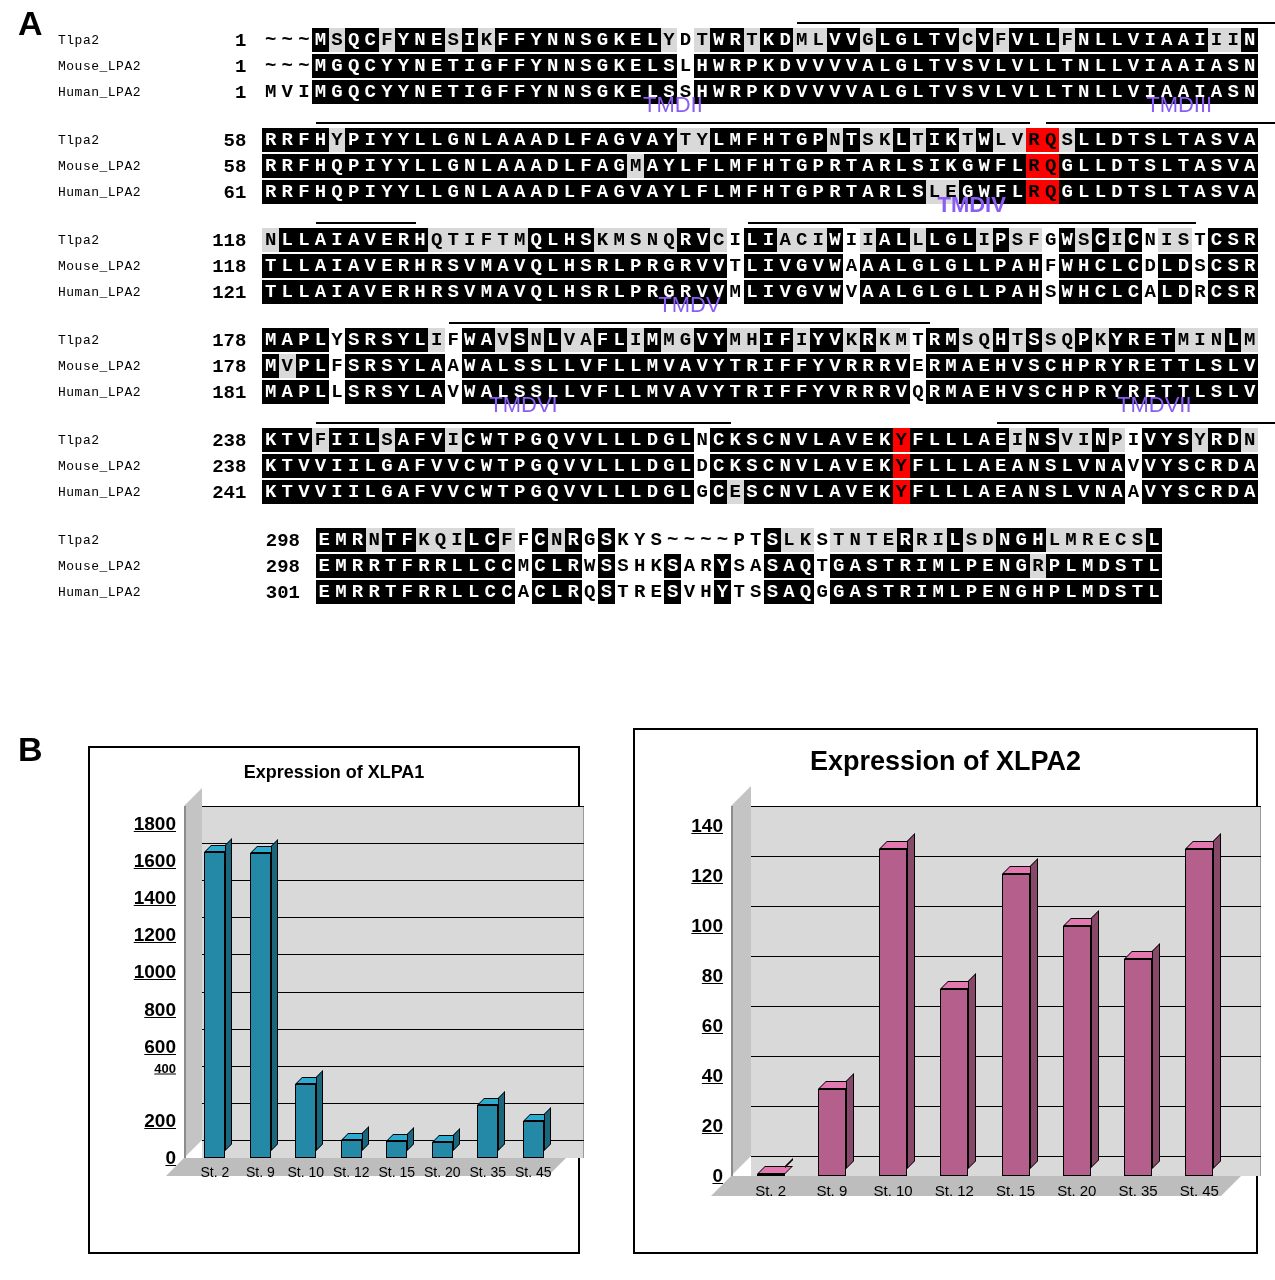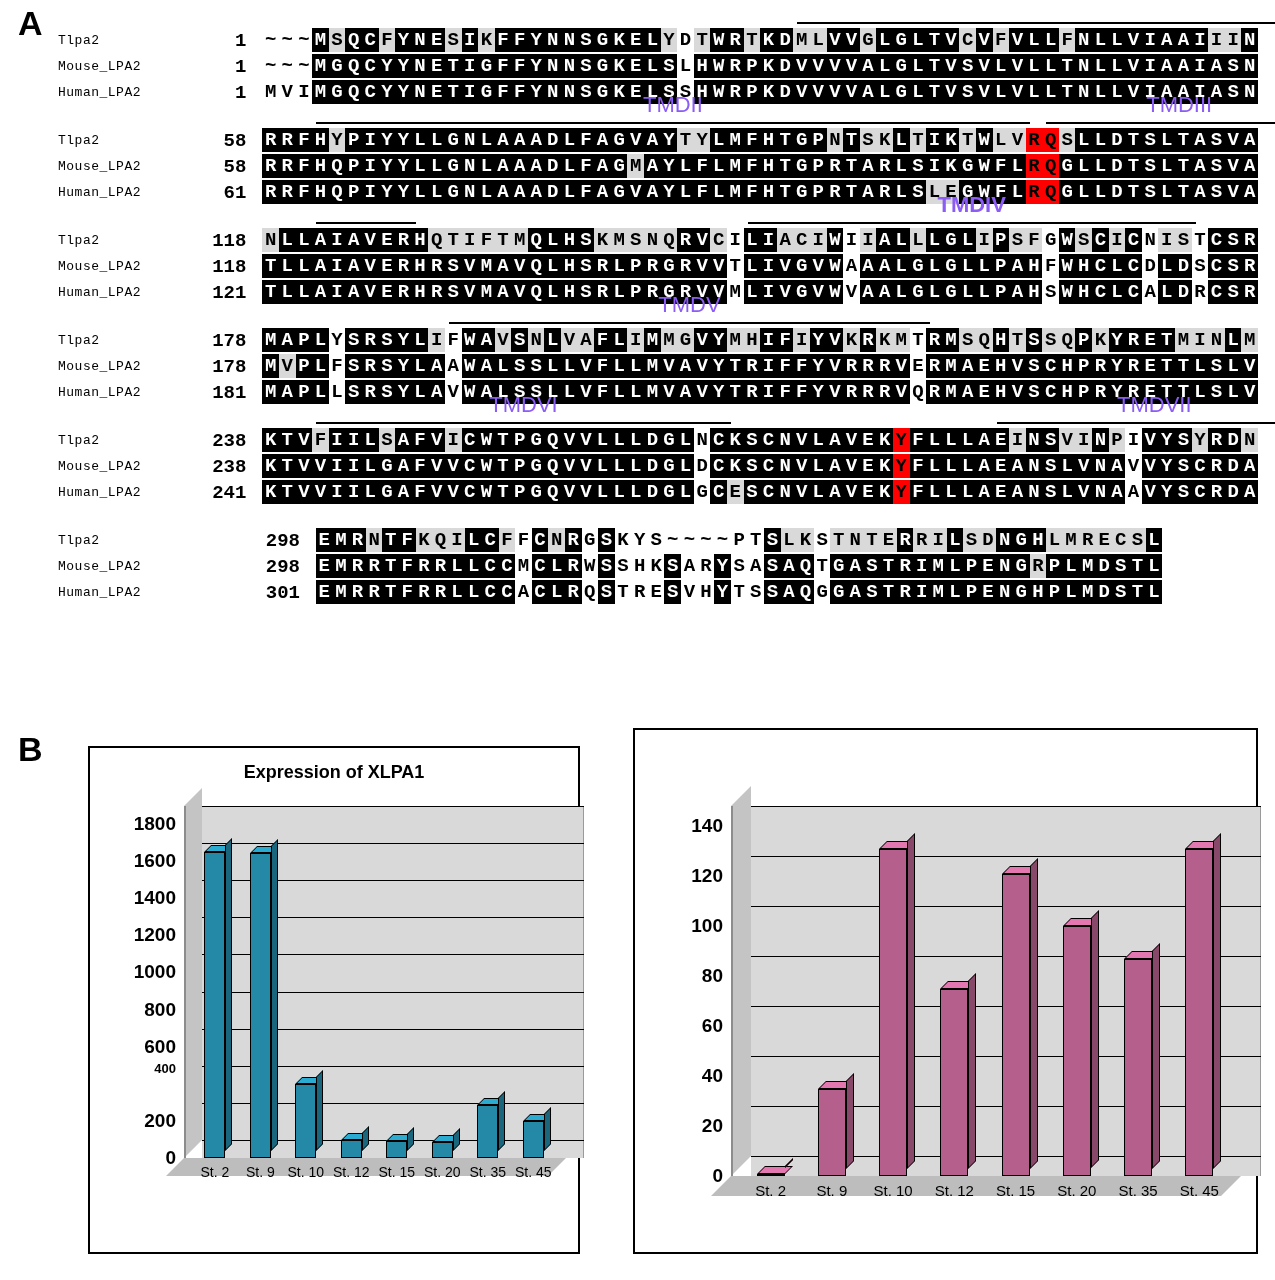--- a/index.html
+++ b/index.html
@@ -107,20 +107,21 @@
   .plot-wrap { position:absolute; }
   .ytick {
     position:absolute;
     right:0;
     text-align:right;
     font-size:19px;
     font-weight:bold;
     font-family:"Liberation Sans", sans-serif;
     transform:translateY(-50%);
     white-space:nowrap;
+    text-decoration:underline;
   }
   .xlabel {
     position:absolute;
     font-size:15px;
     font-family:"Liberation Sans", sans-serif;
     text-align:center;
     white-space:nowrap;
   }
 </style>
 </head>
@@ -320,20 +321,21 @@
       <div style="position: absolute; left: 420.885px; top: 314.889px; width: 20.93px; height: 37.1111px;">
         <div style="position: absolute; left: 0px; top: 0px; width: 100%; height: 100%; background: rgb(35, 137, 166); border: 1px solid rgb(0, 0, 0);"></div>
         <div style="position: absolute; left: 0px; top: -7.2px; width: 20.93px; height: 7.2px; background: rgb(44, 171, 208); border: 1px solid rgb(0, 0, 0); transform: skewX(-45deg); transform-origin: left bottom;"></div>
         <div style="position: absolute; left: 20.93px; top: -7.2px; width: 7.2px; height: 37.1111px; background: rgb(26, 103, 125); border: 1px solid rgb(0, 0, 0); transform: skewY(-45deg); transform-origin: left top;"></div>
       </div>
       <div class="xlabel" style="left: 412.885px; top: 358px; width: 36.93px; font-size: 14px;">St. 45</div>
     </div>
 </div>
 
 <div class="chart-box" id="chart2-box">
+  <div class="chart-title" id="chart2-title">Expression of XLPA2</div>
   <div class="plot-wrap" id="chart2-plot" style="left: 14px; top: 76px; width: 598px; height: 430px;">
       <div style="position: absolute; left: 102px; top: 0px; width: 510px; height: 370px; background: rgb(217, 217, 217); border-top: 1px solid rgb(154, 154, 154); border-right: 1px solid rgb(154, 154, 154);"></div>
       <div style="position: absolute; left: 82px; top: 0px; width: 20px; height: 370px; background: rgb(196, 196, 196); transform: skewY(-45deg); transform-origin: left top;"></div>
       <div style="position: absolute; left: 82px; top: 370px; width: 510px; height: 20px; background: rgb(189, 189, 189); transform: skewX(-45deg); transform-origin: left top;"></div>
       <div style="position: absolute; left: 102px; top: 350px; width: 510px; height: 1px; background: rgb(0, 0, 0);"></div>
       <div class="ytick" style="left: 0px; width: 74px; top: 370px; font-size: 19px;">0</div>
       <div style="position: absolute; left: 102px; top: 300px; width: 510px; height: 1px; background: rgb(0, 0, 0);"></div>
       <div class="ytick" style="left: 0px; width: 74px; top: 320px; font-size: 19px;">20</div>
       <div style="position: absolute; left: 102px; top: 250px; width: 510px; height: 1px; background: rgb(0, 0, 0);"></div>
       <div class="ytick" style="left: 0px; width: 74px; top: 270px; font-size: 19px;">40</div>

